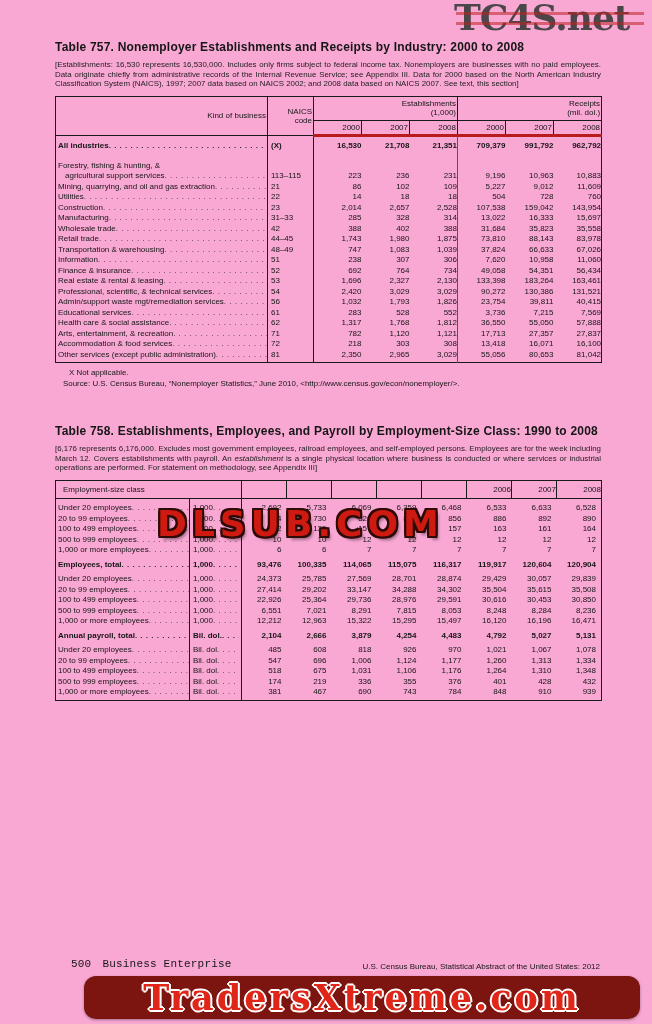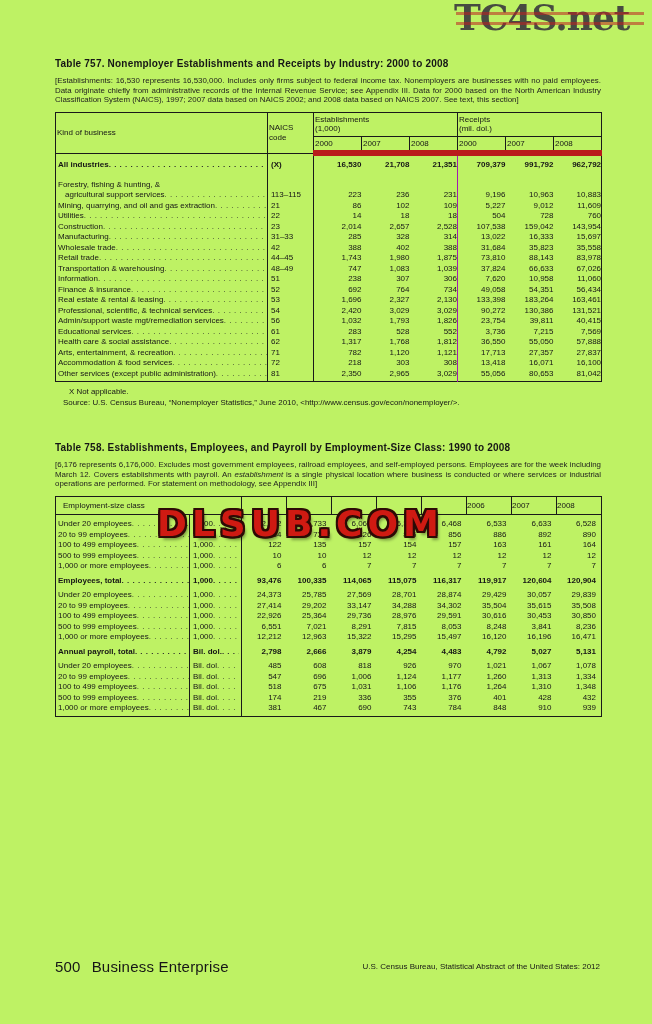--- a/index.html
+++ b/index.html
@@ -1,33 +1,33 @@
 <!DOCTYPE html>
 <html><head>
 <meta charset="utf-8">
 <style>
   html,body{margin:0;padding:0;background:#9a9a9a;}
-  .page{position:relative;width:652px;height:1024px;background:#bef264;overflow:hidden;
+  .page{position:relative;width:652px;height:1024px;background:#f9a8d4;overflow:hidden;
         font-family:"Liberation Sans",sans-serif;color:#161616;margin:0 auto;}
 
   
   .t757{position:absolute;left:55px;top:40px;width:546px;}
   .t758{position:absolute;left:55px;top:424px;width:546px;}
-  .tbl-title{font-size:10px;font-weight:bold;line-height:15px;letter-spacing:.2px;margin:16px 0 5px 0;}
+  .tbl-title{font-size:12px;font-weight:bold;line-height:15px;letter-spacing:.2px;margin:0 0 5px 0;}
   .note{font-size:7.9px;line-height:9.6px;text-align:justify;margin:0 0 7px 0;color:#1d1d1d;}
 
   table.tbl{width:100%;border-collapse:collapse;table-layout:fixed;font-size:8px;border:1px solid #1a1a1a;}
   .tbl th{font-weight:normal;font-size:8px;line-height:9.5px;}
-  .tbl thead th{text-align:left;vertical-align:middle;white-space:pre-line;padding:2px 1px;}
+  .tbl thead th{text-align:right;vertical-align:middle;white-space:pre-line;padding:2px 1px;}
 
   
   .c-lbl,.c-naics{border-right:1px solid #1a1a1a;border-bottom:1px solid #1a1a1a;}
   .grp1{border-right:1px solid #1a1a1a;border-bottom:1px solid #1a1a1a;}
   .grp2{border-bottom:1px solid #1a1a1a;margin-top:17px;}
-  .yrrow th{border-left:1px solid #1a1a1a;border-bottom:6px solid #b91c1c;padding:1px 0 2px 0;}
+  .yrrow th{border-left:1px solid #1a1a1a;border-bottom:3px solid #b91c1c;padding:1px 0 2px 0;}
 
   
   .t758tbl .hlbl{text-align:left;vertical-align:middle;padding:4px 2px 4px 7px;
                  border-right:1px solid #1a1a1a;border-bottom:1px solid #1a1a1a;}
   .t758tbl th.yr{border-left:1px solid #1a1a1a;border-bottom:1px solid #1a1a1a;padding:3px 0;}
 
   
   .tbl tbody td{vertical-align:bottom;line-height:10.5px;padding:0;}
   .tbl .lbl{padding-left:2px;overflow:hidden;}
   .lrow{display:flex;overflow:hidden;}
@@ -56,21 +56,21 @@
   .stripe.s1{top:16px;} .stripe.s2{top:26px;}
 
   .wm-mid{position:absolute;left:157px;top:503px;z-index:30;}
   .wm-mid-text{font-family:"DejaVu Sans",sans-serif;font-weight:bold;font-size:36px;letter-spacing:5px;
                color:#cf1a12;white-space:nowrap;
                text-shadow:-2px 0 0 #2d0b06,2px 0 0 #2d0b06,0 -2px 0 #2d0b06,0 2px 0 #2d0b06,
                            -2px -2px 0 #2d0b06,2px 2px 0 #2d0b06,-2px 2px 0 #2d0b06,2px -2px 0 #2d0b06,
                            3px 4px 3px rgba(0,0,0,.35);}
 
   .credit{position:absolute;top:962px;right:52px;font-size:8px;color:#161616;}
-  .page-footer{position:absolute;left:55px;top:958px;font-size:15px;letter-spacing:.2px;}
+  .page-footer{position:absolute;left:71px;top:958px;font-size:11px;letter-spacing:.2px;font-family:Liberation Mono, monospace;}
   .page-footer .pgnum{margin-right:11px;}
 
   .wm-bottom{position:absolute;left:84px;top:976px;width:556px;height:43px;background:#7c1410;
              border-radius:12px;display:flex;align-items:center;justify-content:center;z-index:30;
              box-shadow:0 1px 3px rgba(0,0,0,.35);}
   .wm-bottom-text{font-family:"DejaVu Serif",serif;font-weight:bold;font-size:35px;letter-spacing:3px;
                   color:#df2619;white-space:nowrap;
                   text-shadow:-2px 0 0 #ffffff,2px 0 0 #ffffff,0 -2px 0 #ffffff,0 2px 0 #ffffff,
                               -1px -1px 0 #fff,1px 1px 0 #fff,-1px 1px 0 #fff,1px -1px 0 #fff;}
 </style>
@@ -641,21 +641,21 @@
                 <span class="txt">1,000</span>
                 <span class="dots"></span>
               </div>
             </td>
             <td class="num">6,551</td>
             <td class="num">7,021</td>
             <td class="num">8,291</td>
             <td class="num">7,815</td>
             <td class="num">8,053</td>
             <td class="num">8,248</td>
-            <td class="num">3,841</td>
+            <td class="num">8,284</td>
             <td class="num">8,236</td>
           </tr>
           <tr>
             <td class="lbl">
               <div class="lrow">
                 <span class="txt">1,000 or more employees</span>
                 <span class="dots"></span>
               </div>
             </td>
             <td class="unit">
@@ -679,21 +679,21 @@
                 <span class="txt">Annual payroll, total</span>
                 <span class="dots"></span>
               </div>
             </td>
             <td class="unit">
               <div class="lrow">
                 <span class="txt">Bil. dol.</span>
                 <span class="dots"></span>
               </div>
             </td>
-            <td class="num">2,798</td>
+            <td class="num">2,104</td>
             <td class="num">2,666</td>
             <td class="num">3,879</td>
             <td class="num">4,254</td>
             <td class="num">4,483</td>
             <td class="num">4,792</td>
             <td class="num">5,027</td>
             <td class="num">5,131</td>
           </tr>
           <tr class=" gap">
             <td class="lbl">
@@ -810,14 +810,17 @@
   </section>
 
   <div class="wm-mid">
     <span class="wm-mid-text">DLSUB.COM</span>
   </div>
 
   <div class="credit">U.S. Census Bureau, Statistical Abstract of the United States: 2012</div>
   <div class="page-footer">
     <span class="pgnum">500</span><span>Business Enterprise</span>
   </div>
+  <div class="wm-bottom">
+    <span class="wm-bottom-text">TradersXtreme.com</span>
+  </div>
 
 </div>
 
 </body></html>

